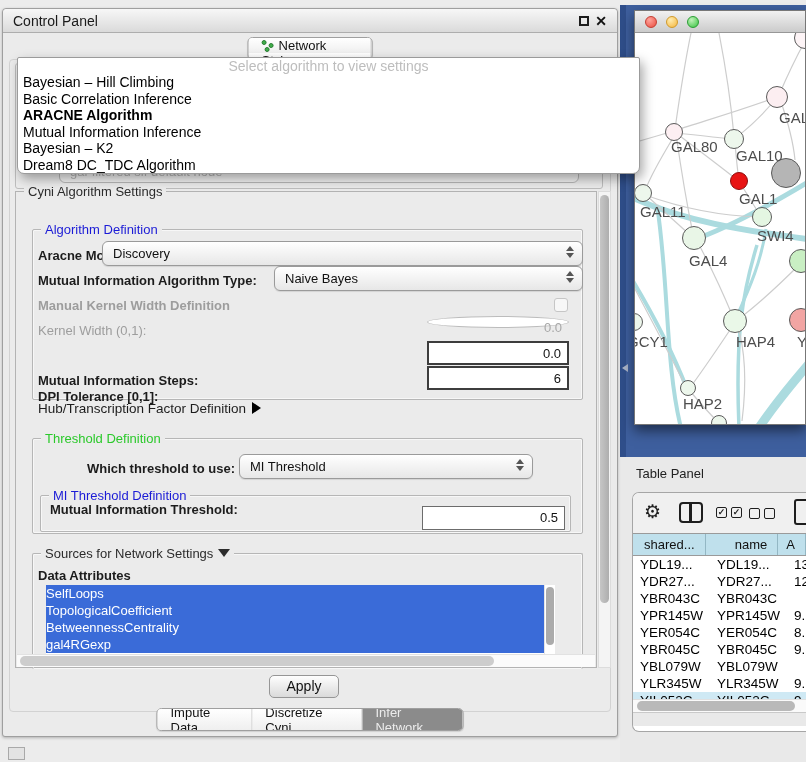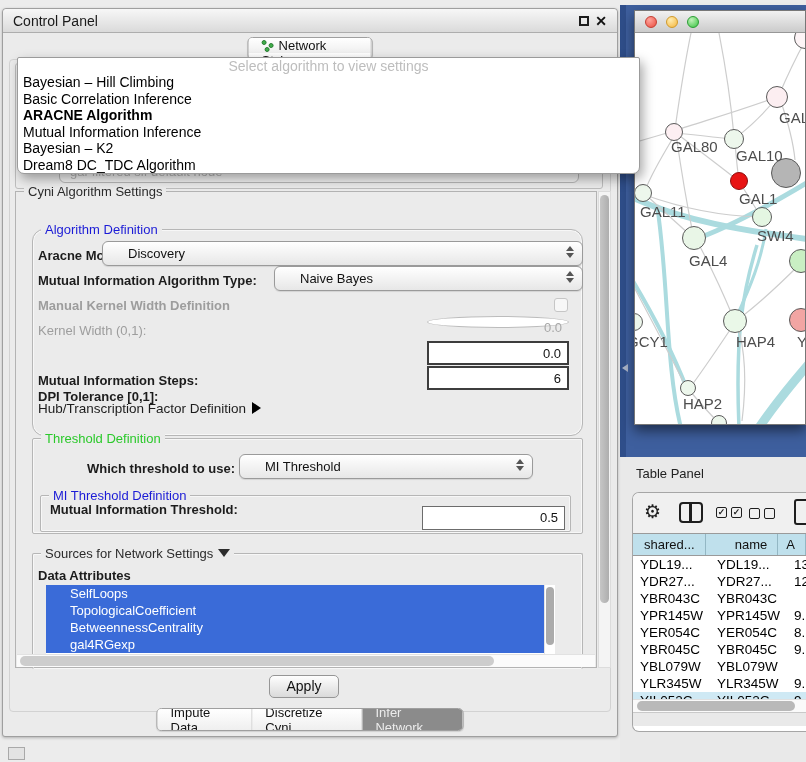--- a/index.html
+++ b/index.html
@@ -60,21 +60,21 @@
   .legend.green { color:#2bc92b; }
   .group { position:absolute; border:1px solid #b6b6b6; border-radius:2px;
         box-shadow:inset 0 0 0 1px rgba(255,255,255,.6); }
 
   .lab { position:absolute; font-size:13px; color:#1c1c1c; white-space:nowrap; }
   .lab.b { font-weight:bold; }
   .lab.dis { color:#9d9d9d; }
 
   .combo { position:absolute; height:25px; border:1px solid #9a9a9a; border-radius:6px;
         background:linear-gradient(#ffffff,#e7e7e7); font-size:13px; color:#111;
-        display:flex; align-items:center; padding:0 25px; box-shadow:0 1px 1px rgba(0,0,0,.1); }
+        display:flex; align-items:center; padding:0 10px; box-shadow:0 1px 1px rgba(0,0,0,.1); }
   .combo .arrows { position:absolute; right:8px; top:4px; display:flex; flex-direction:column; align-items:center; }
   .combo .arrows i { width:0; height:0; border-left:4px solid transparent; border-right:4px solid transparent; }
   .combo .arrows i.up { border-bottom:5px solid #555; margin-bottom:2px; }
   .combo .arrows i.dn { border-top:5px solid #555; }
 
   .num-input { position:absolute; height:23px; background:#fff; text-align:right;
         padding:0 6px; font-size:13px; line-height:21px; color:#111; }
   .num-input.light { border:1px solid #bcbcbc; color:#a8a8a8; }
   .num-input.dark { border:2px solid #3d3d3d; }
   .num-input.mid { border:1.5px solid #6c6c6c; }
@@ -82,21 +82,21 @@
   .cb { position:absolute; width:14px; height:14px; border:1px solid #c6c6c6;
         border-radius:3px; background:#f7f7f7; }
 
   .tri-right { display:inline-block; width:0; height:0; border-top:6px solid transparent;
         border-bottom:6px solid transparent; border-left:9px solid #000; vertical-align:-1px; margin-left:6px; }
   .tri-down { display:inline-block; width:0; height:0; border-left:6px solid transparent;
         border-right:6px solid transparent; border-top:8px solid #2c2c2c; vertical-align:1px; margin-left:5px; }
 
   .attr-list { position:absolute; left:30px; top:393px; width:509px; height:72px; background:#fff; }
   .attr-item { height:17px; line-height:17px; font-size:13px; color:#fff;
-        background:#3a6bd8; padding-left:24px; width:498px; }
+        background:#3a6bd8; padding-left:0; width:498px; }
   .attr-scroll { position:absolute; right:0; top:0; width:11px; height:72px; background:#fff; border-left:1px solid #e4e4e4; }
   .attr-thumb { position:absolute; left:1px; top:2px; width:8px; height:58px; background:#ababab; border-radius:4px; }
 
   .vscroll { position:absolute; left:595px; top:182px; width:13px; height:477px;
         background:#f4f4f4; border:1px solid #dcdcdc; z-index:6; }
   .vscroll-thumb { position:absolute; left:1px; top:3px; width:9px; height:408px;
         background:linear-gradient(90deg,#c6c6c6,#aeaeae); border-radius:5px; }
 
   .hscroll { position:absolute; left:1px; top:462px; width:578px; height:13px;
         background:#fbfbfb; border-top:1px solid #e2e2e2; }
@@ -360,21 +360,21 @@
       <div class="popup-item">Basic Correlation Inference</div>
       <div class="popup-item bold">ARACNE Algorithm</div>
       <div class="popup-item">Mutual Information Inference</div>
       <div class="popup-item">Bayesian – K2</div>
       <div class="popup-item">Dream8 DC_TDC Algorithm</div>
     </div>
 
     <div class="settings">
       <span class="legend">Cyni Algorithm Settings</span>
 
-      <div class="group" style="left:16px;top:37px;width:551px;height:207px;border-radius:12px;">
+      <div class="group" style="left:16px;top:37px;width:551px;height:171px;">
         <span class="legend blue">Algorithm Definition</span>
       </div>
       <div class="lab b" style="left:22px;top:56px;">Aracne Mode:</div>
       <div class="combo" style="left:86px;top:49px;width:481px;">
         <span>Discovery</span>
         <span class="arrows">
             <i class="up"></i>
             <i class="dn"></i>
           </span>
       </div>

